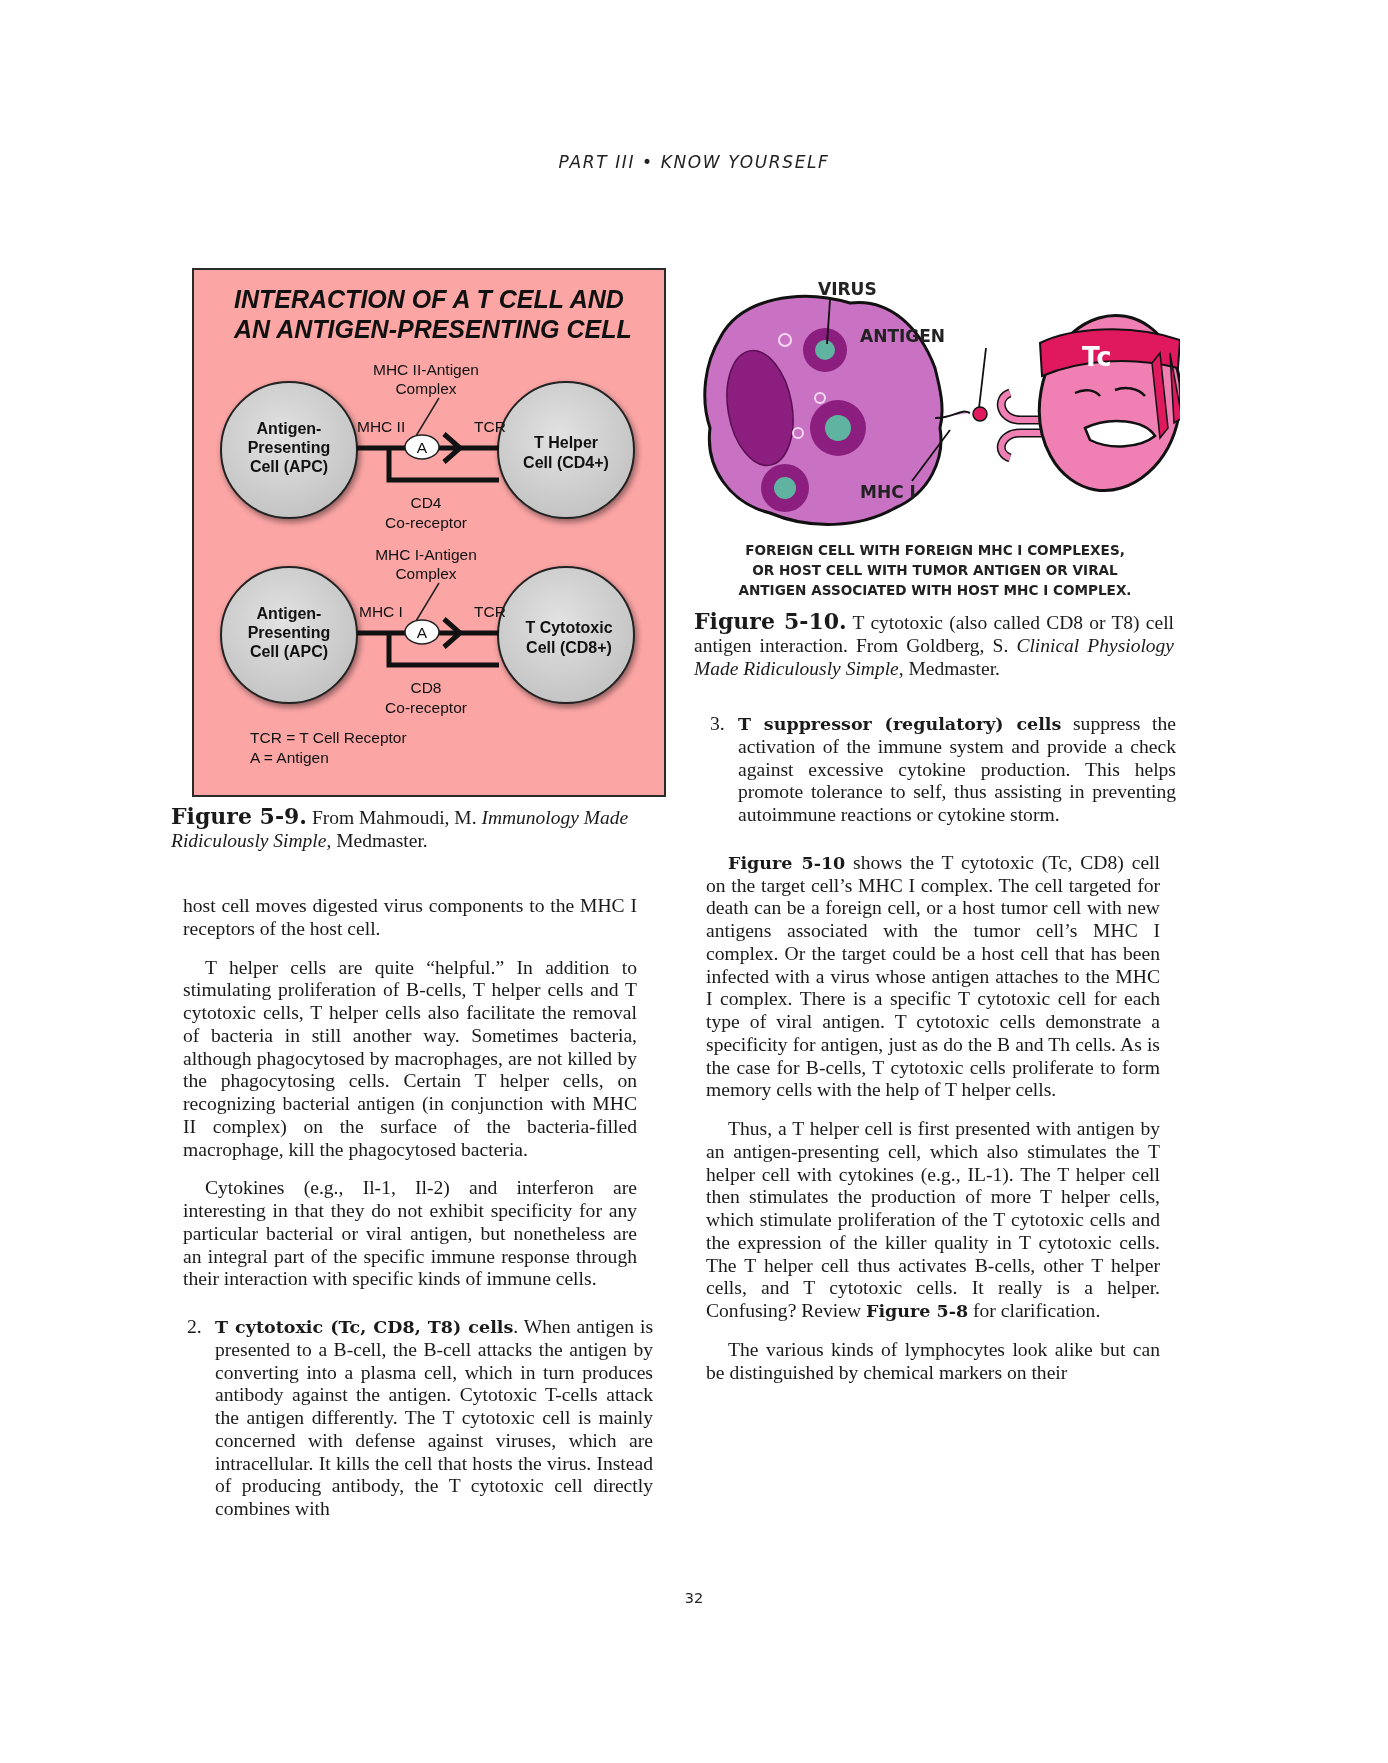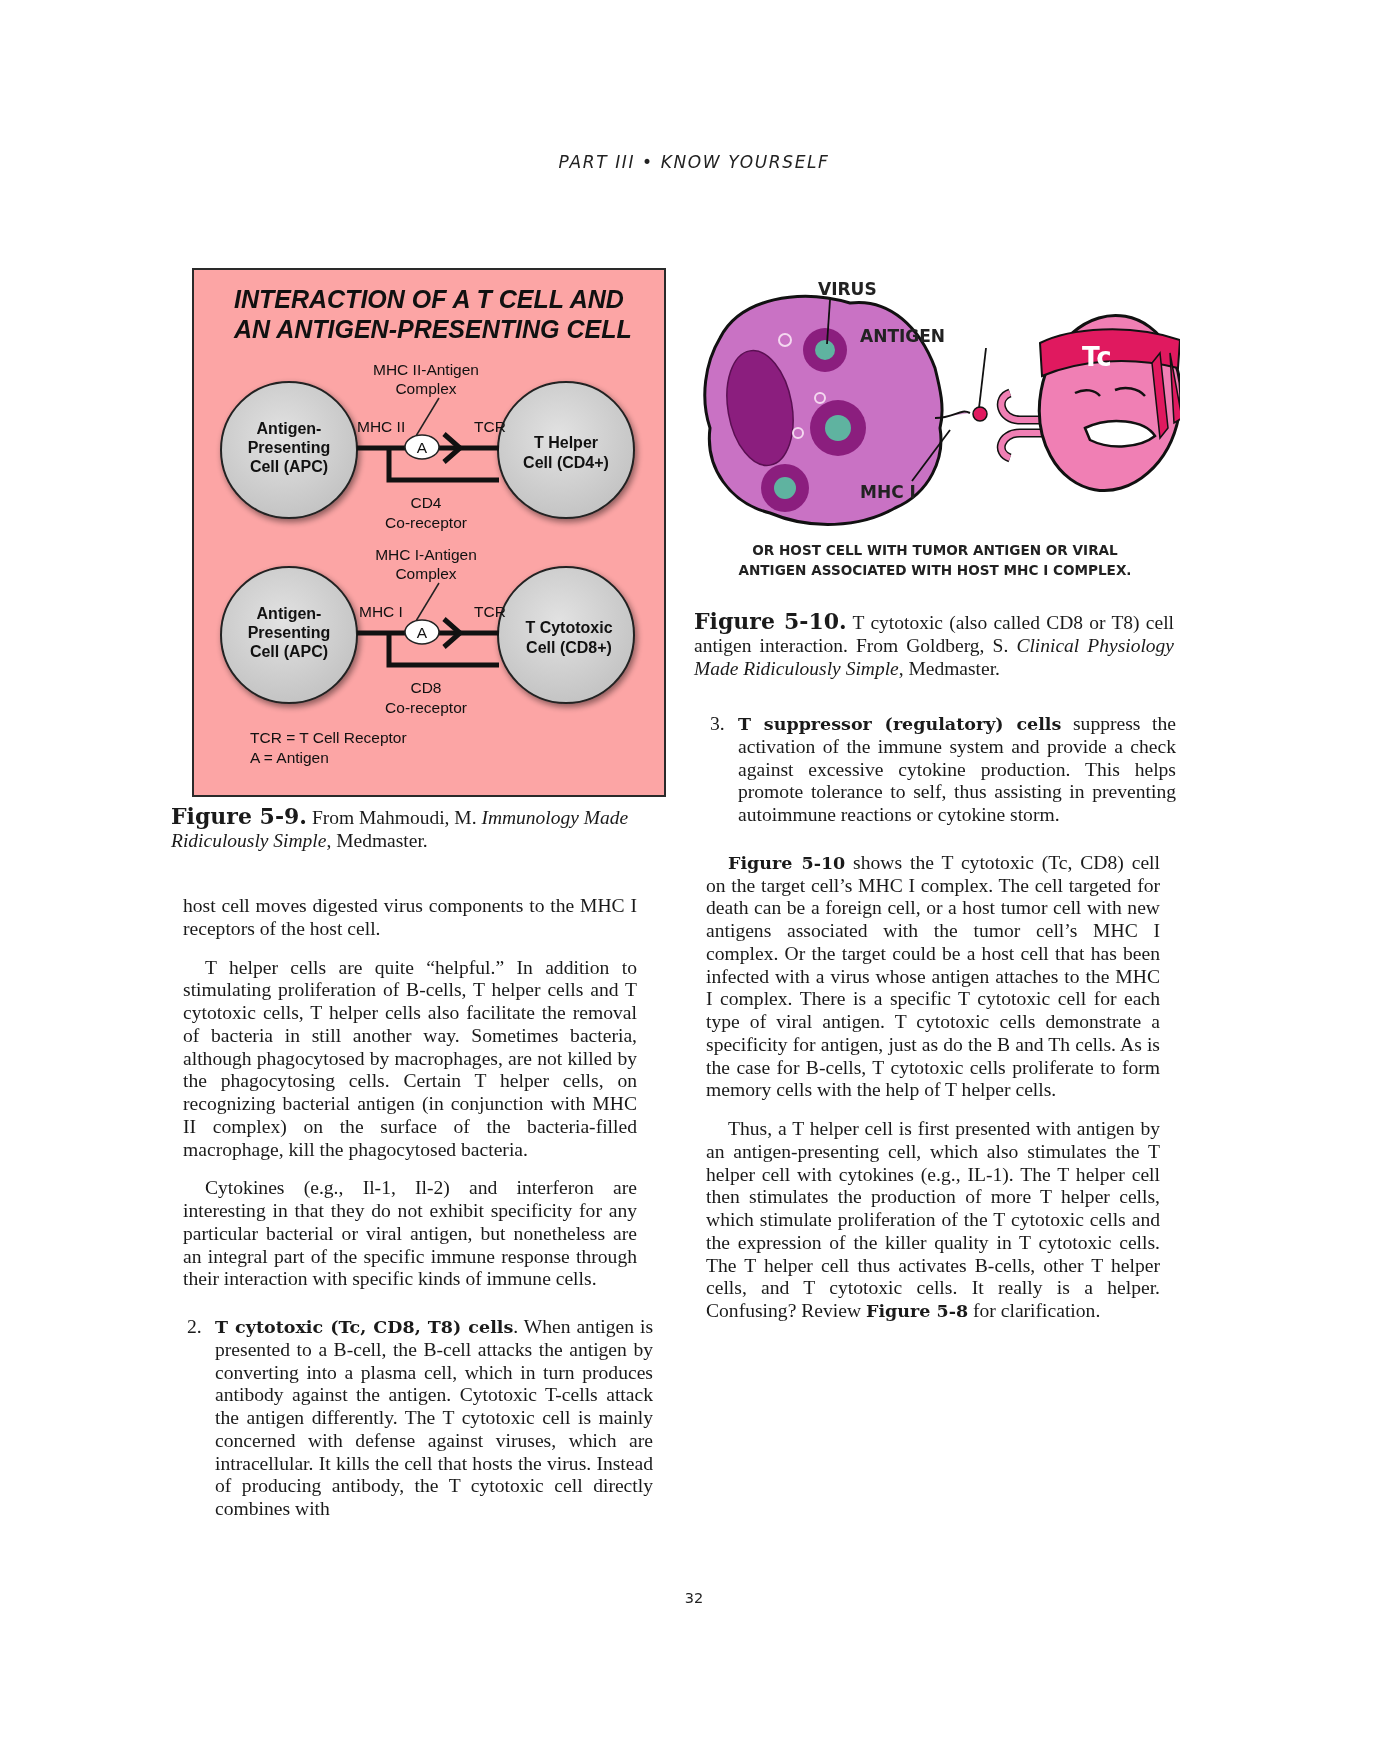--- a/index.html
+++ b/index.html
@@ -165,20 +165,21 @@
     <line x1="223" y1="82" x2="286" y2="140" stroke="#111" stroke-width="0"></line>
     <line x1="228" y1="82" x2="287" y2="140" stroke="#111" stroke-width="0"></line>
     <line x1="228" y1="82" x2="288" y2="140" stroke="#111" stroke-width="0"></line>
     <line x1="296" y1="80" x2="289" y2="140" stroke="#111" stroke-width="1.8"></line>
     <text class="cartoon-label" x="170" y="230">MHC I</text>
     <line x1="222" y1="213" x2="260" y2="162" stroke="#111" stroke-width="1.8"></line>
   </svg>
 </div>
 
 <div class="cartoon-caption">
+  <div>FOREIGN CELL WITH FOREIGN MHC I COMPLEXES,</div>
   <div>OR HOST CELL WITH TUMOR ANTIGEN OR VIRAL</div>
   <div>ANTIGEN ASSOCIATED WITH HOST MHC I COMPLEX.</div>
 </div>
 
 <div class="caption" style="left:694px; top:610px; width:480px; text-align:justify;">
   <b>Figure 5-10.</b><span> T cytotoxic (also called CD8 or T8) cell antigen interaction. From Goldberg, S. </span><i>Clinical Physiology Made Ridiculously Simple</i><span>, Medmaster.</span>
 </div>
 
 <div class="col" style="left:167px; top:879px; width:486px;">
   <p>host cell moves digested virus components to the MHC I receptors of the host cell.</p>
@@ -192,15 +193,16 @@
 </div>
 
 <div class="col" style="left:690px; top:713px; width:486px;">
   <div class="list-item">
     <span class="num">3.</span>
     <b>T suppressor (regulatory) cells</b><span> suppress the activation of the immune system and provide a check against excessive cytokine production. This helps promote tolerance to self, thus assisting in preventing autoimmune reactions or cytokine storm.</span>
   </div>
   <div class="gap"></div>
   <p class="indent"><b>Figure 5-10</b><span> shows the T cytotoxic (Tc, CD8) cell on the target cell’s MHC I complex. The cell targeted for death can be a foreign cell, or a host tumor cell with new antigens associated with the tumor cell’s MHC I complex. Or the target could be a host cell that has been infected with a virus whose antigen attaches to the MHC I complex. There is a specific T cytotoxic cell for each type of viral antigen. T cytotoxic cells demonstrate a specificity for antigen, just as do the B and Th cells. As is the case for B-cells, T cytotoxic cells proliferate to form memory cells with the help of T helper cells.</span></p>
   <p class="indent"><span>Thus, a T helper cell is first presented with antigen by an antigen-presenting cell, which also stimulates the T helper cell with cytokines (e.g., IL-1). The T helper cell then stimulates the production of more T helper cells, which stimulate proliferation of the T cytotoxic cells and the expression of the killer quality in T cytotoxic cells. The T helper cell thus activates B-cells, other T helper cells, and T cytotoxic cells. It really is a helper. Confusing? Review </span><b>Figure 5-8</b><span> for clarification.</span></p>
+  <p class="indent">The various kinds of lymphocytes look alike but can be distinguished by chemical markers on their</p>
 </div>
 
 <div id="page-number">32</div>
 
 </body></html>

